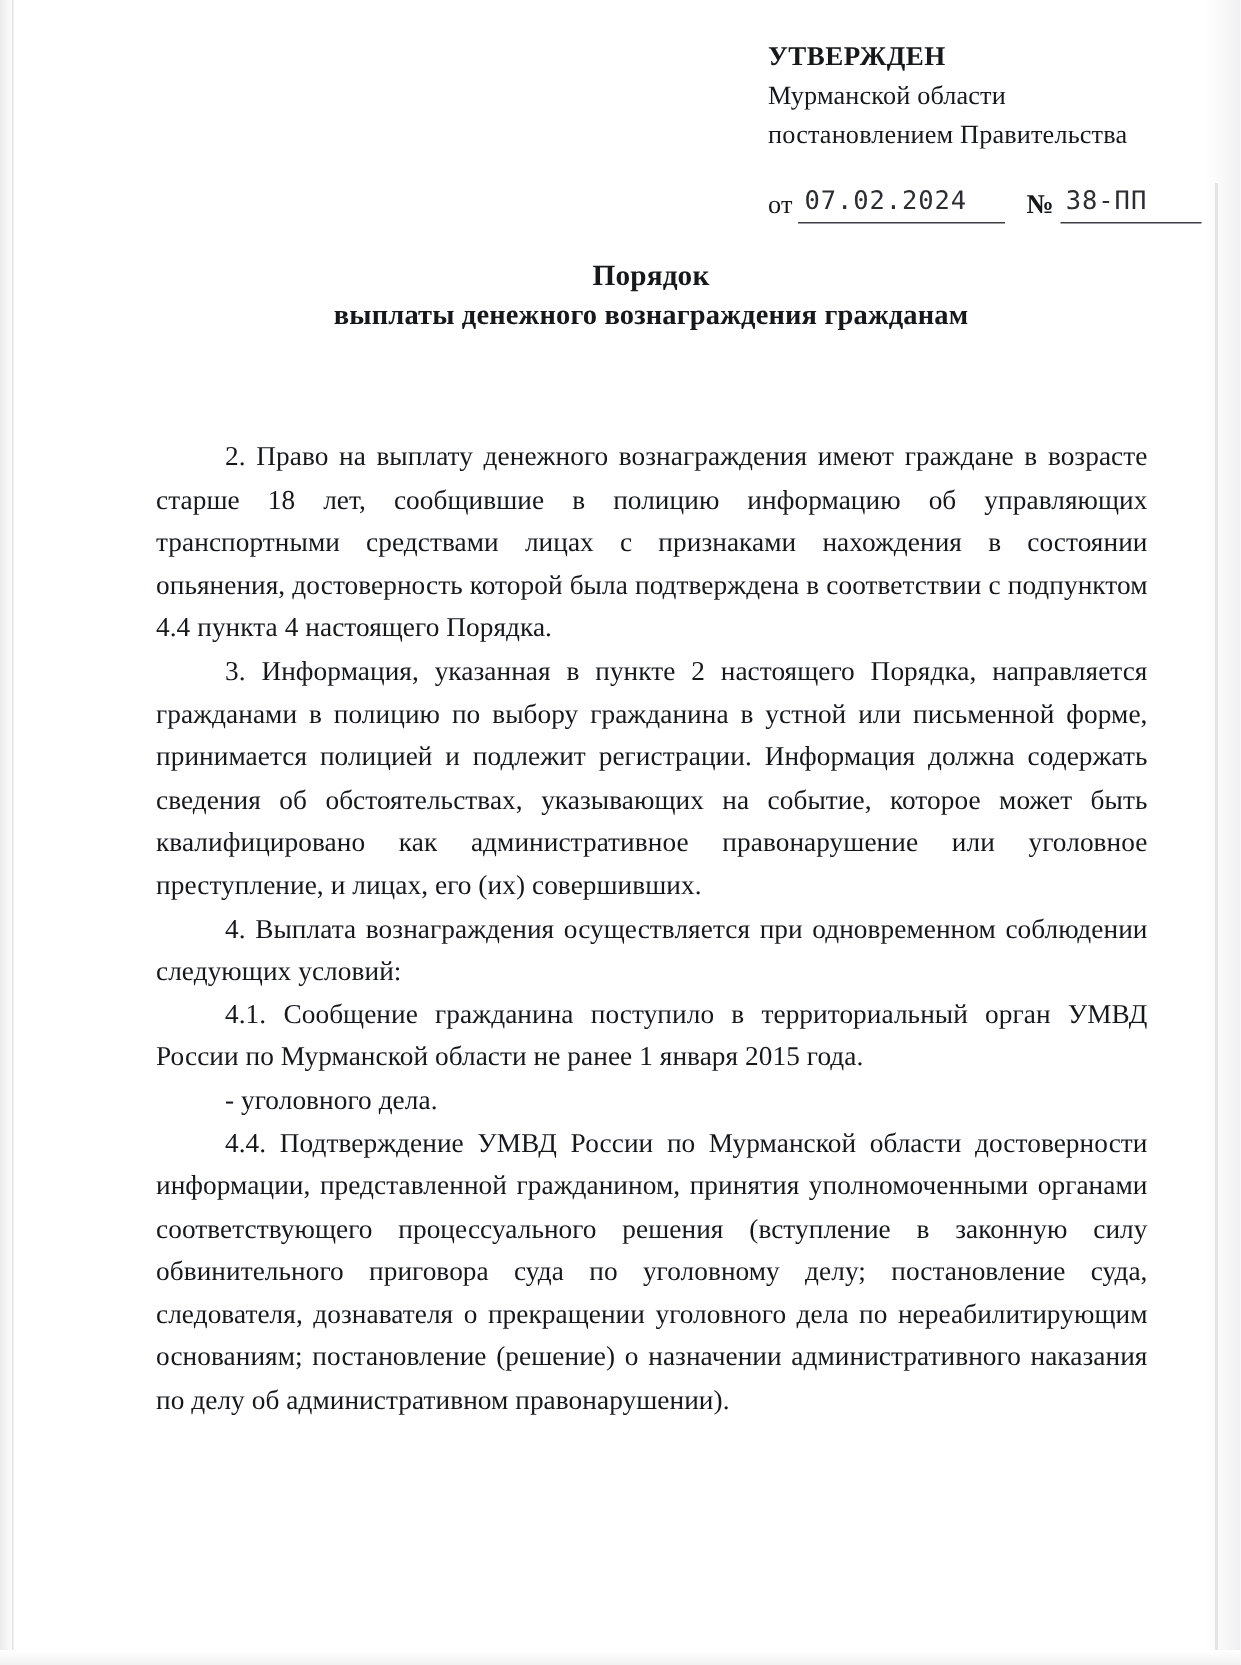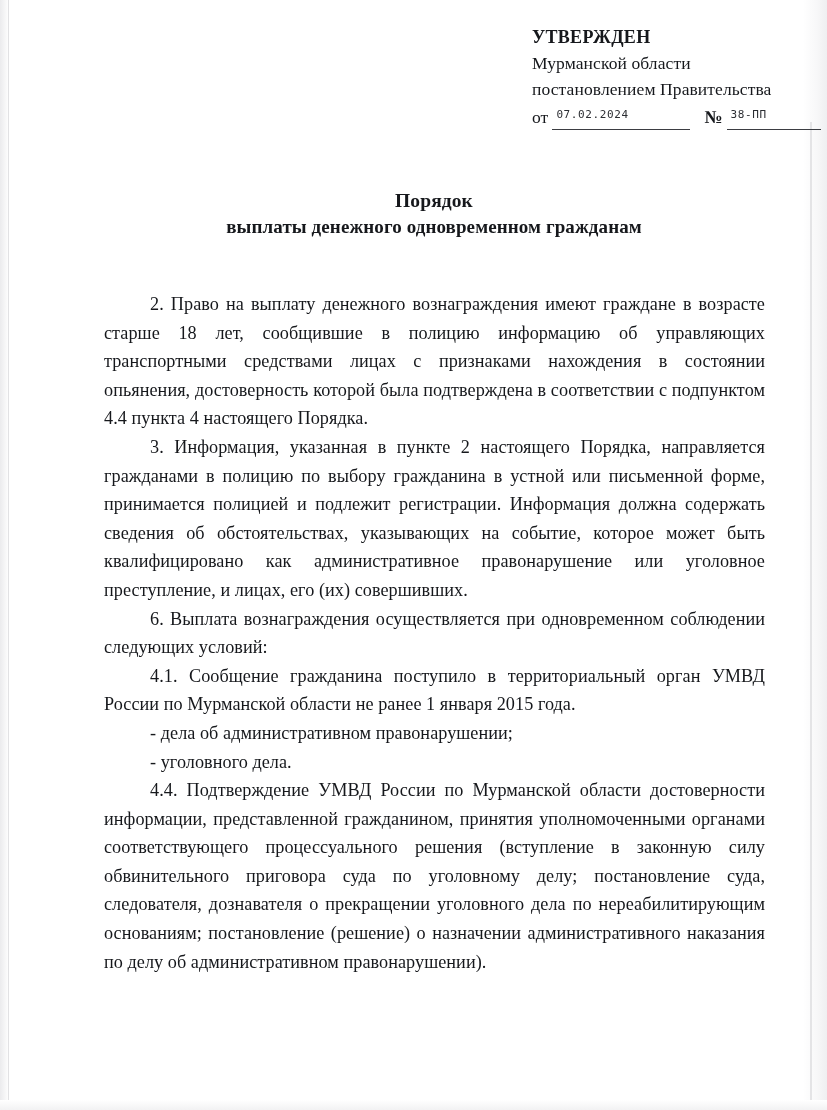--- a/index.html
+++ b/index.html
@@ -61,47 +61,47 @@
     position: absolute;
     top: 0; left: 0;
     width: 827px;
     padding: 0;
   }
 
   
   .approval-block {
     position: absolute;
     top: 24px;
-    left: 532px;
+    left: 512px;
     width: 290px;
     font-size: 17.5px;
     line-height: 26px;
     letter-spacing: 0.1px;
   }
   .approval-title {
     font-weight: 700;
     font-size: 18px;
     letter-spacing: 0.3px;
   }
   .approval-line {
     white-space: nowrap;
   }
   .approval-fill {
-    margin-top: 0;
+    margin-top: 19px;
     display: flex;
     align-items: flex-end;
     white-space: nowrap;
     font-size: 17.5px;
   }
   .fill-label {
     padding-right: 4px;
   }
   .fill-value {
     font-family: "DejaVu Sans Mono", "Liberation Mono", monospace;
-    font-size: 11px;
+    font-size: 17px;
     letter-spacing: 0.6px;
     border-bottom: 1.4px solid #3b3d42;
     padding: 0 6px 1px 4px;
     min-width: 128px;
     text-align: left;
     color: #2b2d32;
   }
   .fill-num-label {
     font-weight: 700;
     padding: 0 4px 0 14px;
@@ -115,21 +115,20 @@
   .doc-title {
     position: absolute;
     top: 172px;
     left: 104px;
     width: 660px;
     text-align: center;
     font-weight: 700;
     font-size: 19px;
     line-height: 25.5px;
     letter-spacing: 0.1px;
-    margin-top: 16px;
   }
   .doc-title .t-line { display: block; }
   .doc-title .t-line.head { font-size: 19.5px; }
 
   
   .body-text {
     position: absolute;
     top: 290px;
     left: 104px;
     width: 661px;
@@ -169,26 +168,25 @@
     <div class="approval-fill">
       <span class="fill-label">от</span>
       <span class="fill-value">07.02.2024</span>
       <span class="fill-num-label">№</span>
       <span class="fill-value num">38-ПП</span>
     </div>
   </div>
 
   <div class="doc-title">
     <span class="t-line head">Порядок</span>
-    <span class="t-line">выплаты денежного одновременном гражданам</span>
+    <span class="t-line">выплаты денежного вознаграждения гражданам</span>
   </div>
 
   <div class="body-text">
     <p>2. Право на выплату  денежного вознаграждения имеют граждане в возрасте старше 18 лет, сообщившие в полицию информацию об управляющих транспортными средствами лицах с признаками нахождения в состоянии опьянения, достоверность которой была подтверждена в соответствии с подпунктом 4.4 пункта 4 настоящего Порядка.</p>
     <p>3. Информация, указанная в пункте 2 настоящего Порядка, направляется гражданами в полицию по выбору гражданина в устной или письменной форме, принимается полицией и подлежит регистрации. Информация должна содержать сведения об обстоятельствах, указывающих на событие, которое может быть квалифицировано как административное правонарушение или уголовное преступление, и лицах, его (их) совершивших.</p>
-    <p>6. Выплата вознаграждения осуществляется при одновременном соблюдении следующих условий:</p>
+    <p>4. Выплата вознаграждения осуществляется при одновременном соблюдении следующих условий:</p>
     <p>4.1. Сообщение гражданина поступило в территориальный орган УМВД России по Мурманской области не ранее 1 января 2015 года.</p>
-    <p class="dash-item">- дела об административном правонарушении;</p>
     <p class="dash-item">- уголовного дела.</p>
     <p>4.4. Подтверждение УМВД России по Мурманской области достоверности информации, представленной гражданином, принятия уполномоченными органами соответствующего процессуального решения (вступление в законную силу обвинительного приговора суда по уголовному делу; постановление суда, следователя, дознавателя о прекращении уголовного дела по нереабилитирующим основаниям; постановление (решение) о назначении административного наказания по делу об административном правонарушении).</p>
   </div>
 
 </div>
 
 </body></html>

